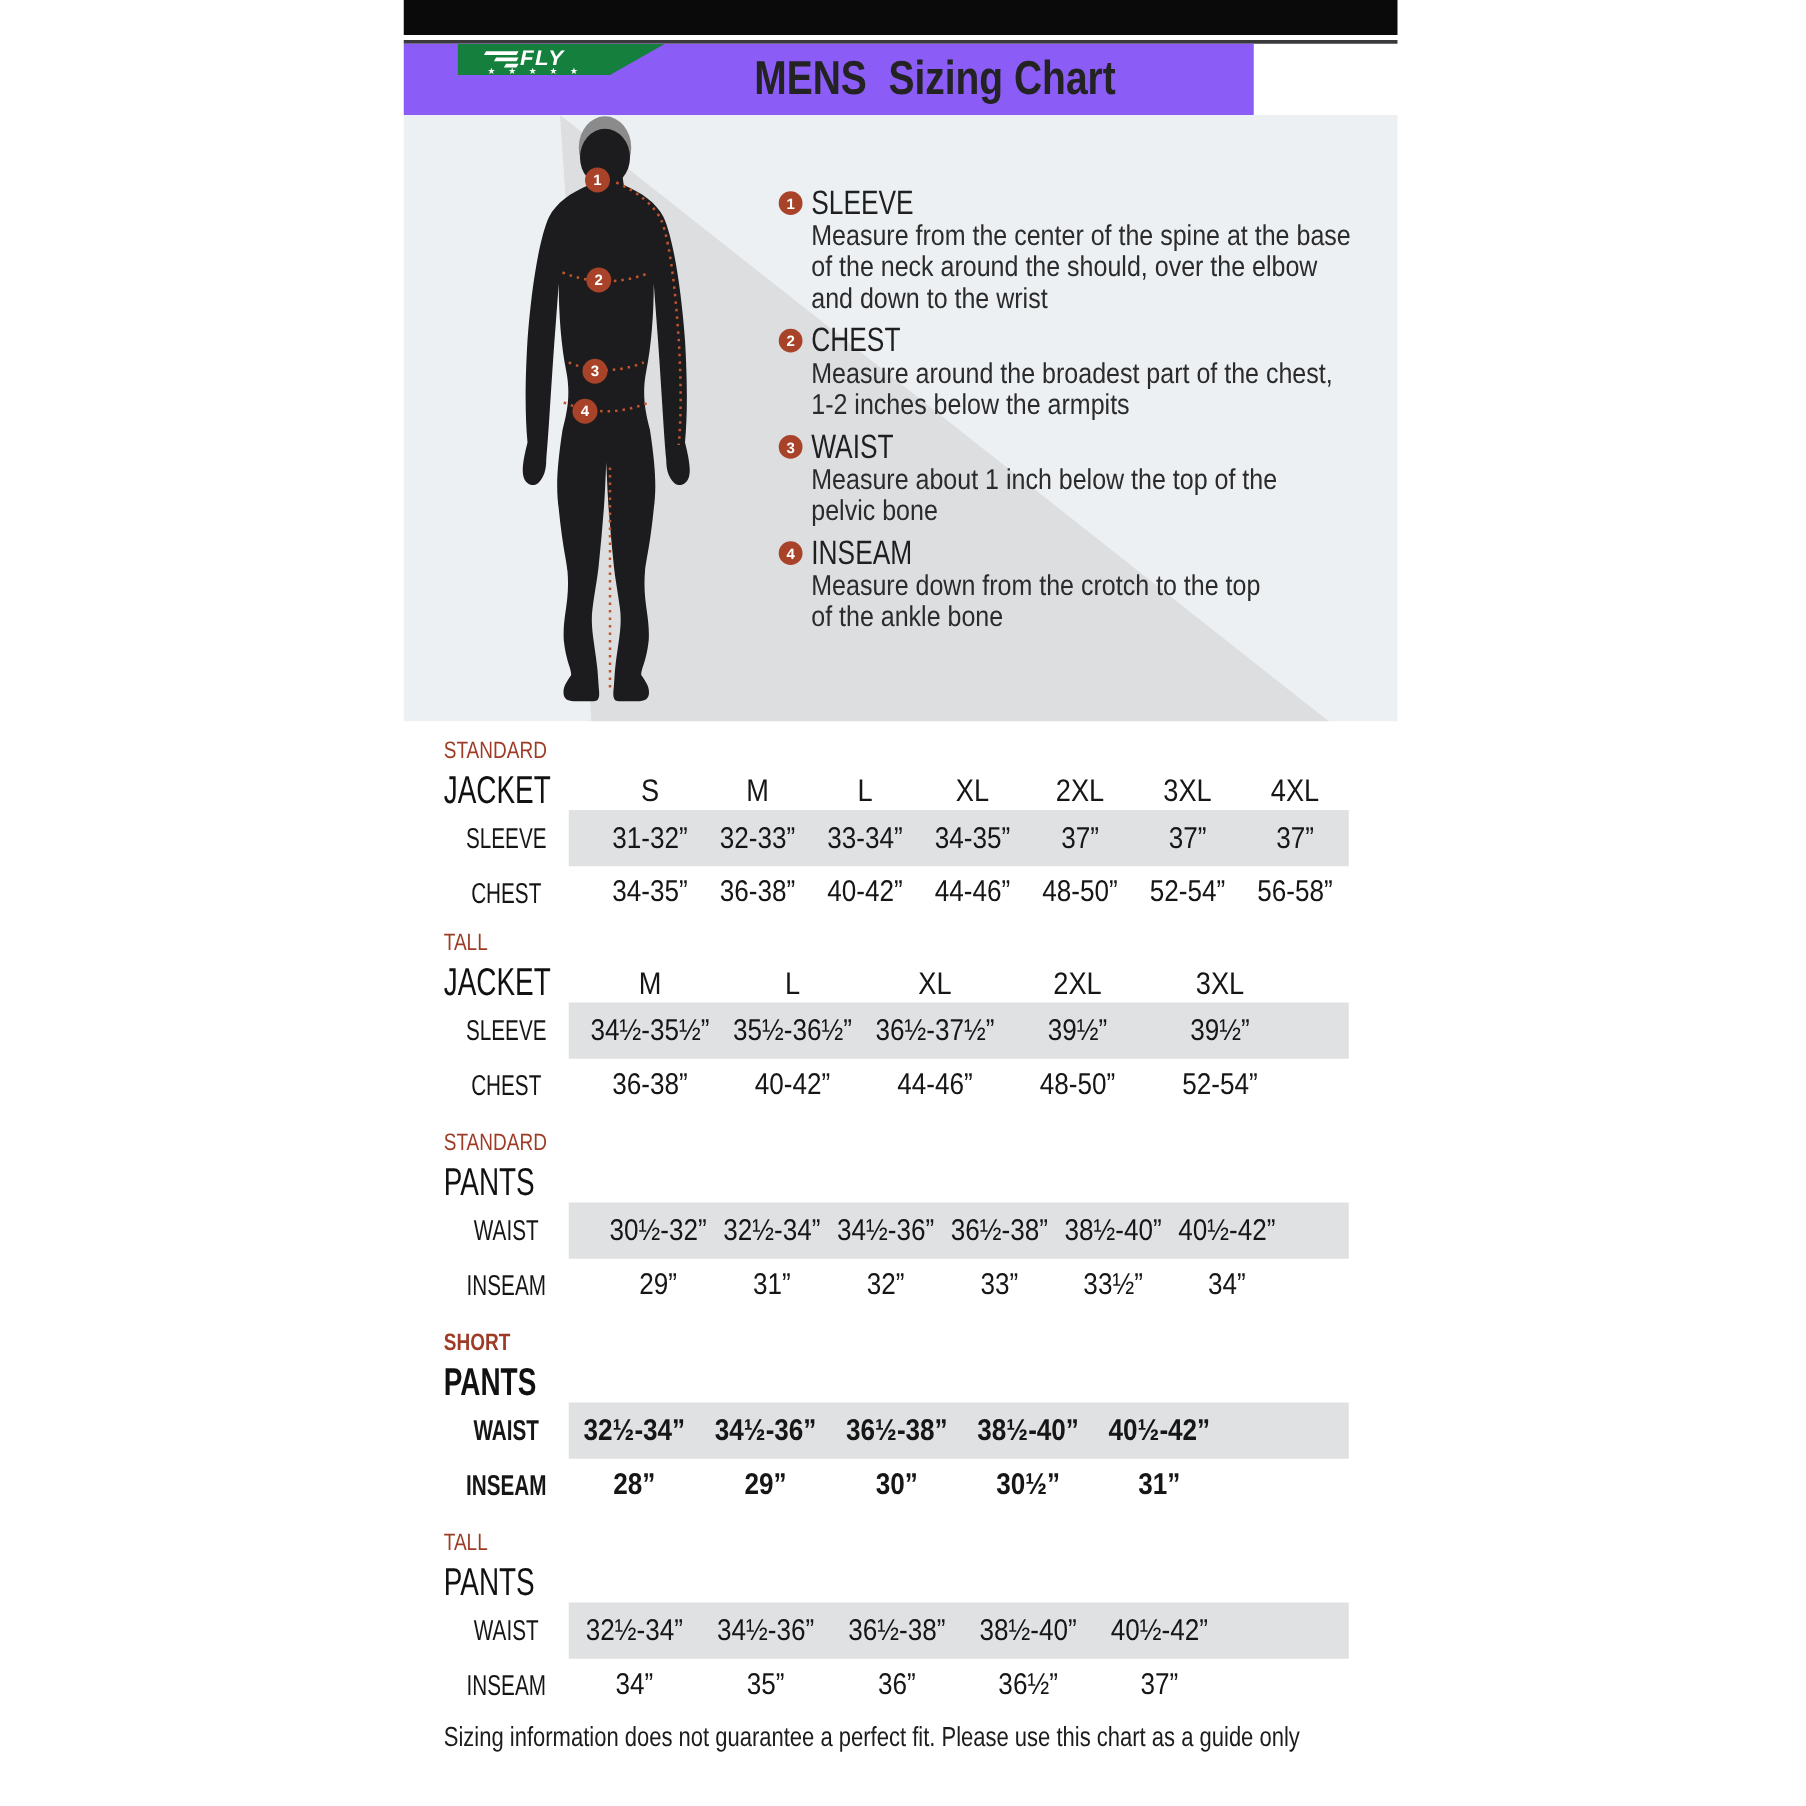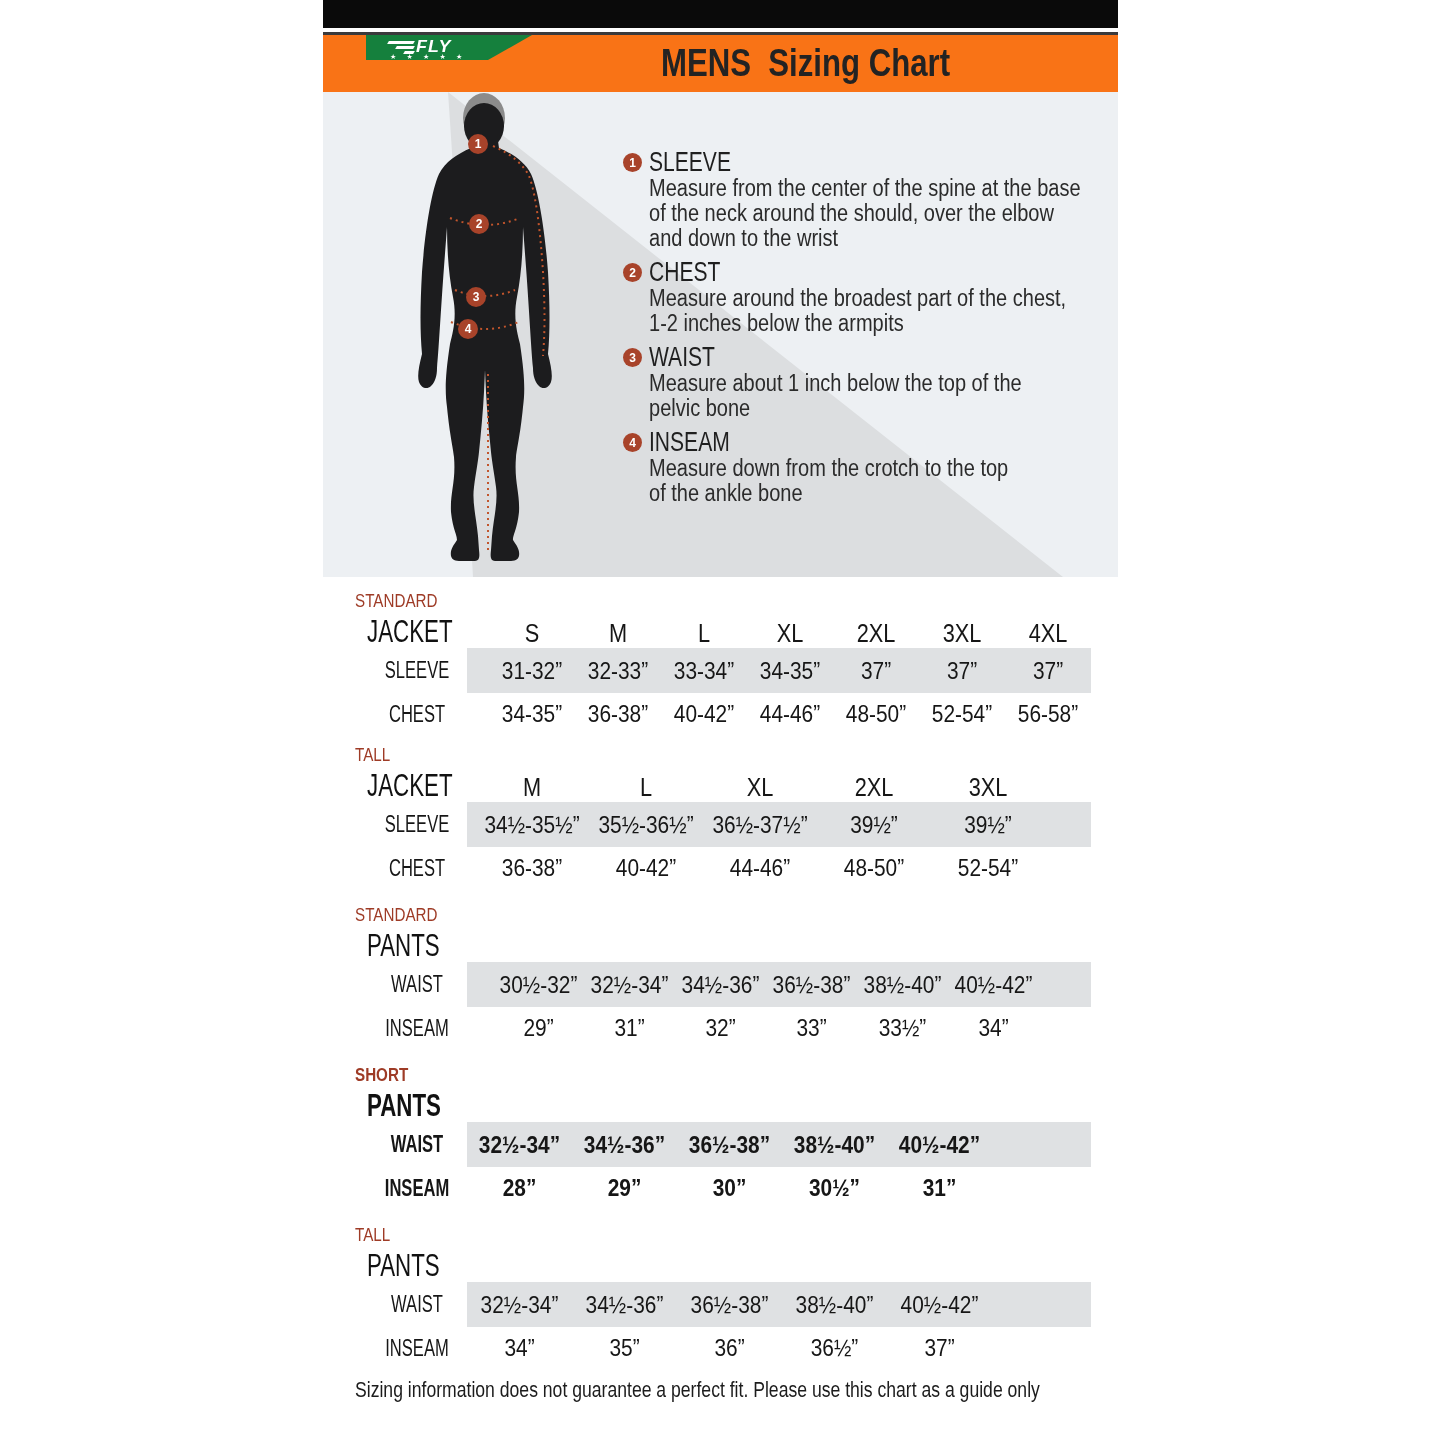--- a/index.html
+++ b/index.html
@@ -4,21 +4,21 @@
 <style>
   * { margin:0; padding:0; box-sizing:border-box; }
   html,body { background:#ffffff; }
   body { font-family:"Liberation Sans", sans-serif; color:#1a1a1a; }
   #page { position:relative; width:1445px; height:1445px; background:#fff; overflow:hidden; }
 
   
   .hero { position:absolute; left:323px; top:0; width:795px; height:577px; }
   .hero-topbar { position:absolute; left:0; top:0; width:795px; height:28px; background:#0a0a0a; }
   .hero-topbar:after { content:""; position:absolute; left:0; top:32px; width:795px; height:3px; background:#3a3a3c; }
-  .hero-band { position:absolute; left:0; top:35px; width:795px; height:57px; background:#f97316; display:flex; }
+  .hero-band { position:absolute; left:0; top:35px; width:680px; height:57px; background:#8b5cf6; display:flex; }
   .logo { position:absolute; left:3px; top:0px; width:166px; height:25px; background:#15803d;
           clip-path:polygon(0 0,100% 0,73.5% 100%,0 100%);margin-left:40px; }
   .logo-row { position:absolute; left:22px; top:2px; display:flex; align-items:center; }
   .wing { position:relative; width:26px; height:14px; margin-right:2px; }
   .wing i { position:absolute; right:0; height:3px; background:#fff; transform:skewX(-30deg); }
   .wing i:nth-child(1){ top:1px; width:26px; }
   .wing i:nth-child(2){ top:6px; width:18px; }
   .wing i:nth-child(3){ top:11px; width:10px; }
   .logo-fly { color:#fff; font-size:17px; font-weight:700; font-style:italic; letter-spacing:1px;
               transform:scaleX(1.05); transform-origin:left center; }
@@ -37,21 +37,21 @@
   .g-badge { position:absolute; left:0; top:5px; width:19px; height:19px; border-radius:50%;
              background:#a8432a; color:#fff; font-size:12px; font-weight:700;
              display:flex; align-items:center; justify-content:center; }
   .g-title { font-size:27px; line-height:28px; color:#1f1f1f; transform:scaleX(0.78); transform-origin:left center; }
   .g-desc { font-size:23px; line-height:25px; color:#2b2b2b; white-space:pre-line;
             transform:scaleX(0.87); transform-origin:top left; width:560px; }
 
   
   .size-table { position:absolute; left:323px; width:795px; padding-left:32px; }
   .tag { font-size:19px; line-height:22px; height:22px; color:#9e3b26; transform:scaleX(0.8); transform-origin:left center; }
-  .row { display:flex; align-items:center;margin-left:12px; }
+  .row { display:flex; align-items:center; }
   .head-row { height:36px; align-items:flex-end; }
   .lbl { width:100px; text-align:center; font-size:23px; color:#161616; transform:scaleX(0.72); transform-origin:center; }
   .name { font-size:31px; line-height:33px; text-align:left; color:#111; white-space:nowrap;
           transform:scaleX(0.72); transform-origin:left bottom; }
   .cells { width:624px; display:flex; align-items:center; }
   .row.band-row { height:45px; }
   .band-row .cells { background:#dfe1e3; height:45px;align-items:center; }
   .row.plain-row { height:42px; }
   .cell { text-align:center; font-size:24px; color:#161616; transform:scaleX(0.87); transform-origin:center; white-space:nowrap; }
   .size { font-size:25px; }

